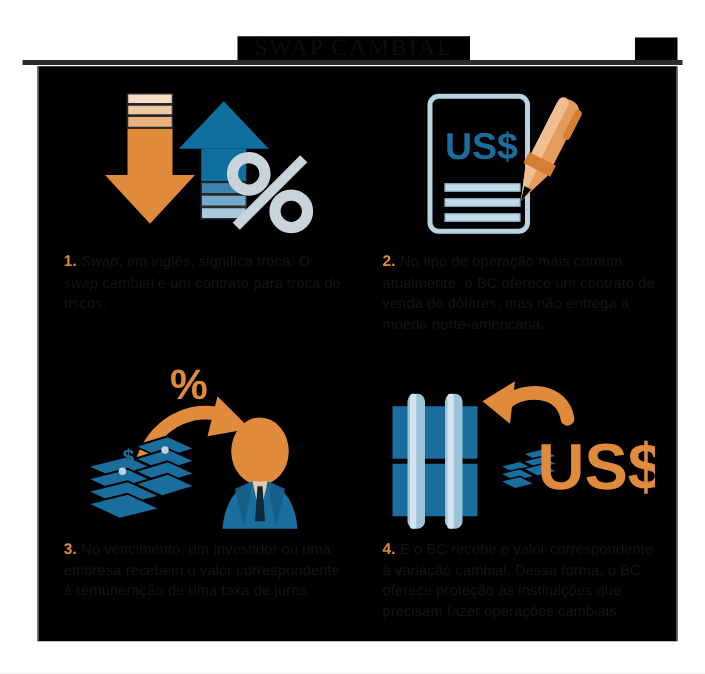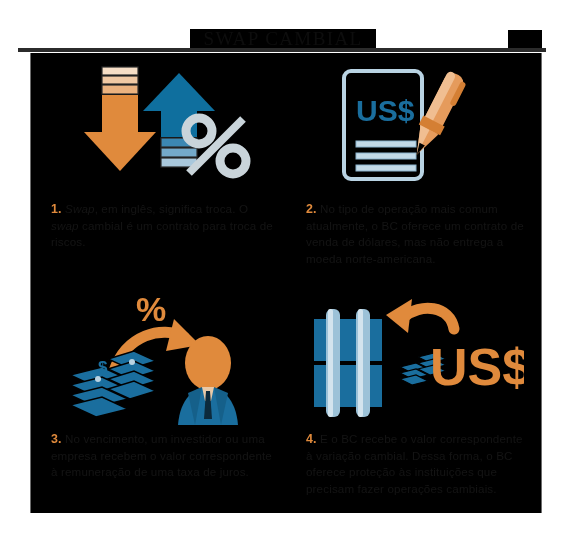--- a/index.html
+++ b/index.html
@@ -84,21 +84,21 @@
     display: flex;
     flex-direction: column;
     align-items: center;
     padding: 6px 8px 0 8px;
     box-sizing: border-box;
   }
 
   .icon-wrap {
     height: 138px;
     display: flex;
-    align-items: flex-start;
+    align-items: flex-end;
     justify-content: center;
     width: 100%;
   }
 
   .caption {
     width: 100%;
     padding: 4px 2px 0 10px;
     box-sizing: border-box;
     font-family: "Liberation Sans", sans-serif;
     font-size: 11.6px;

